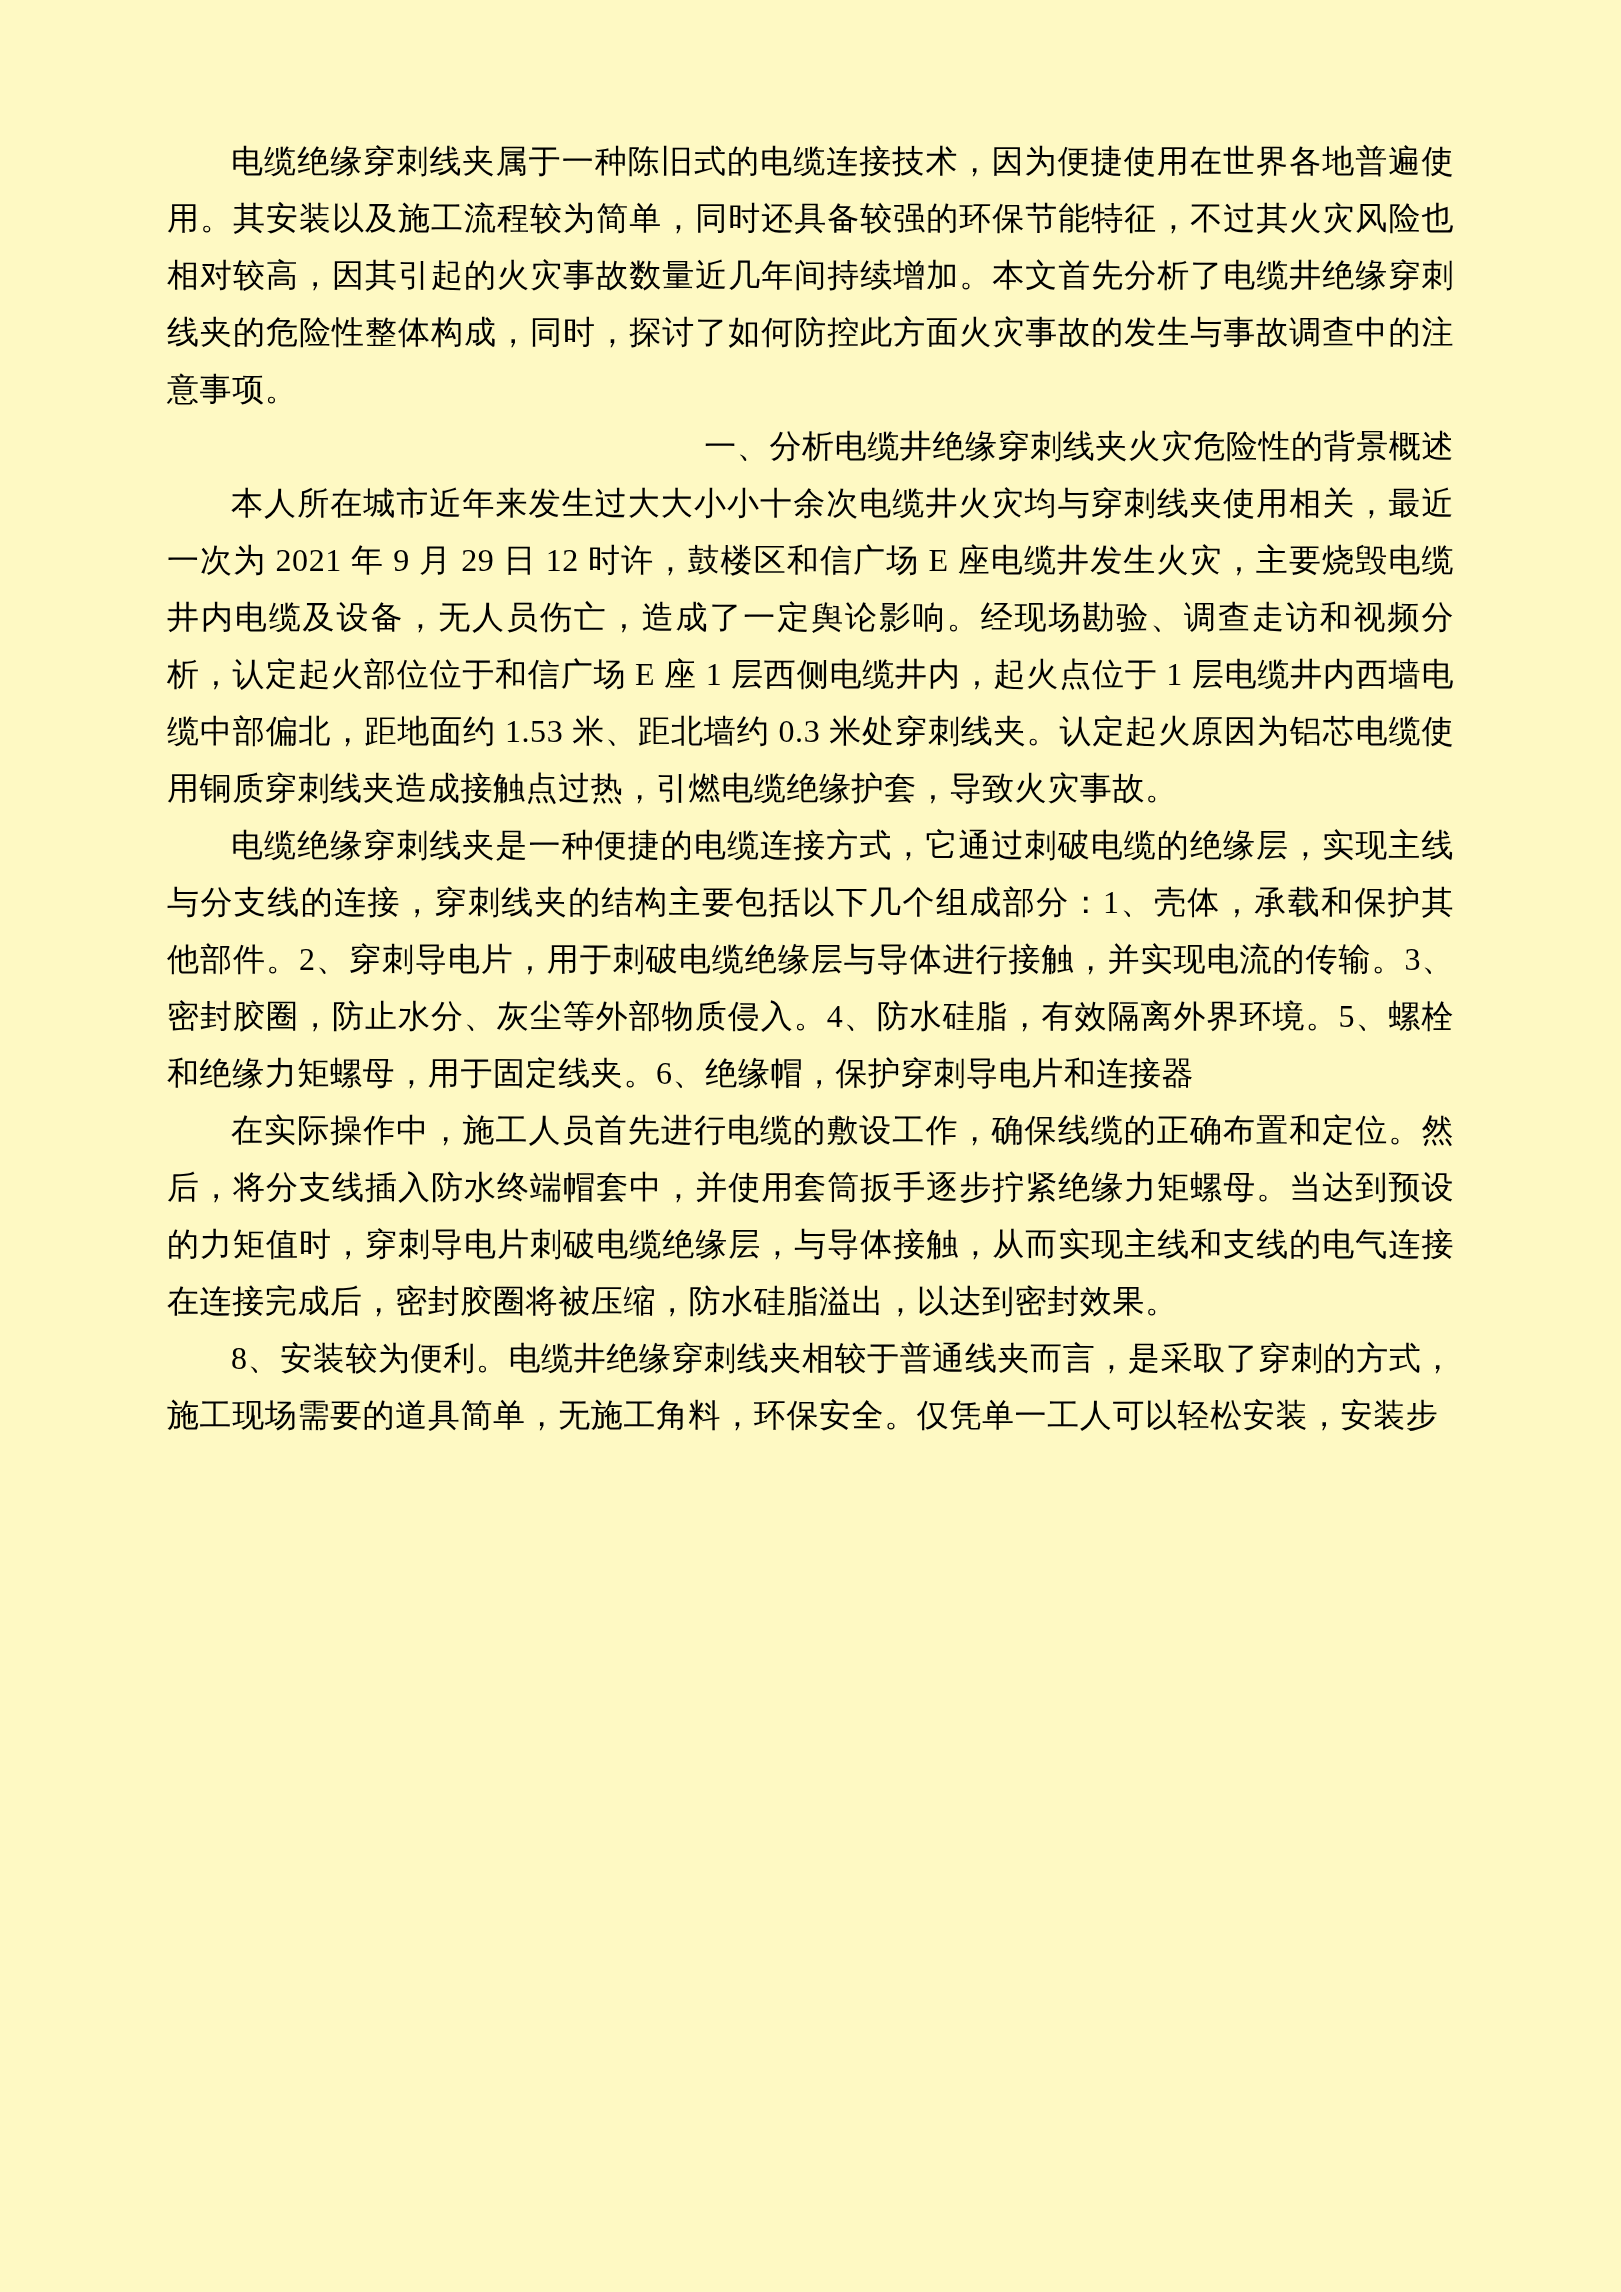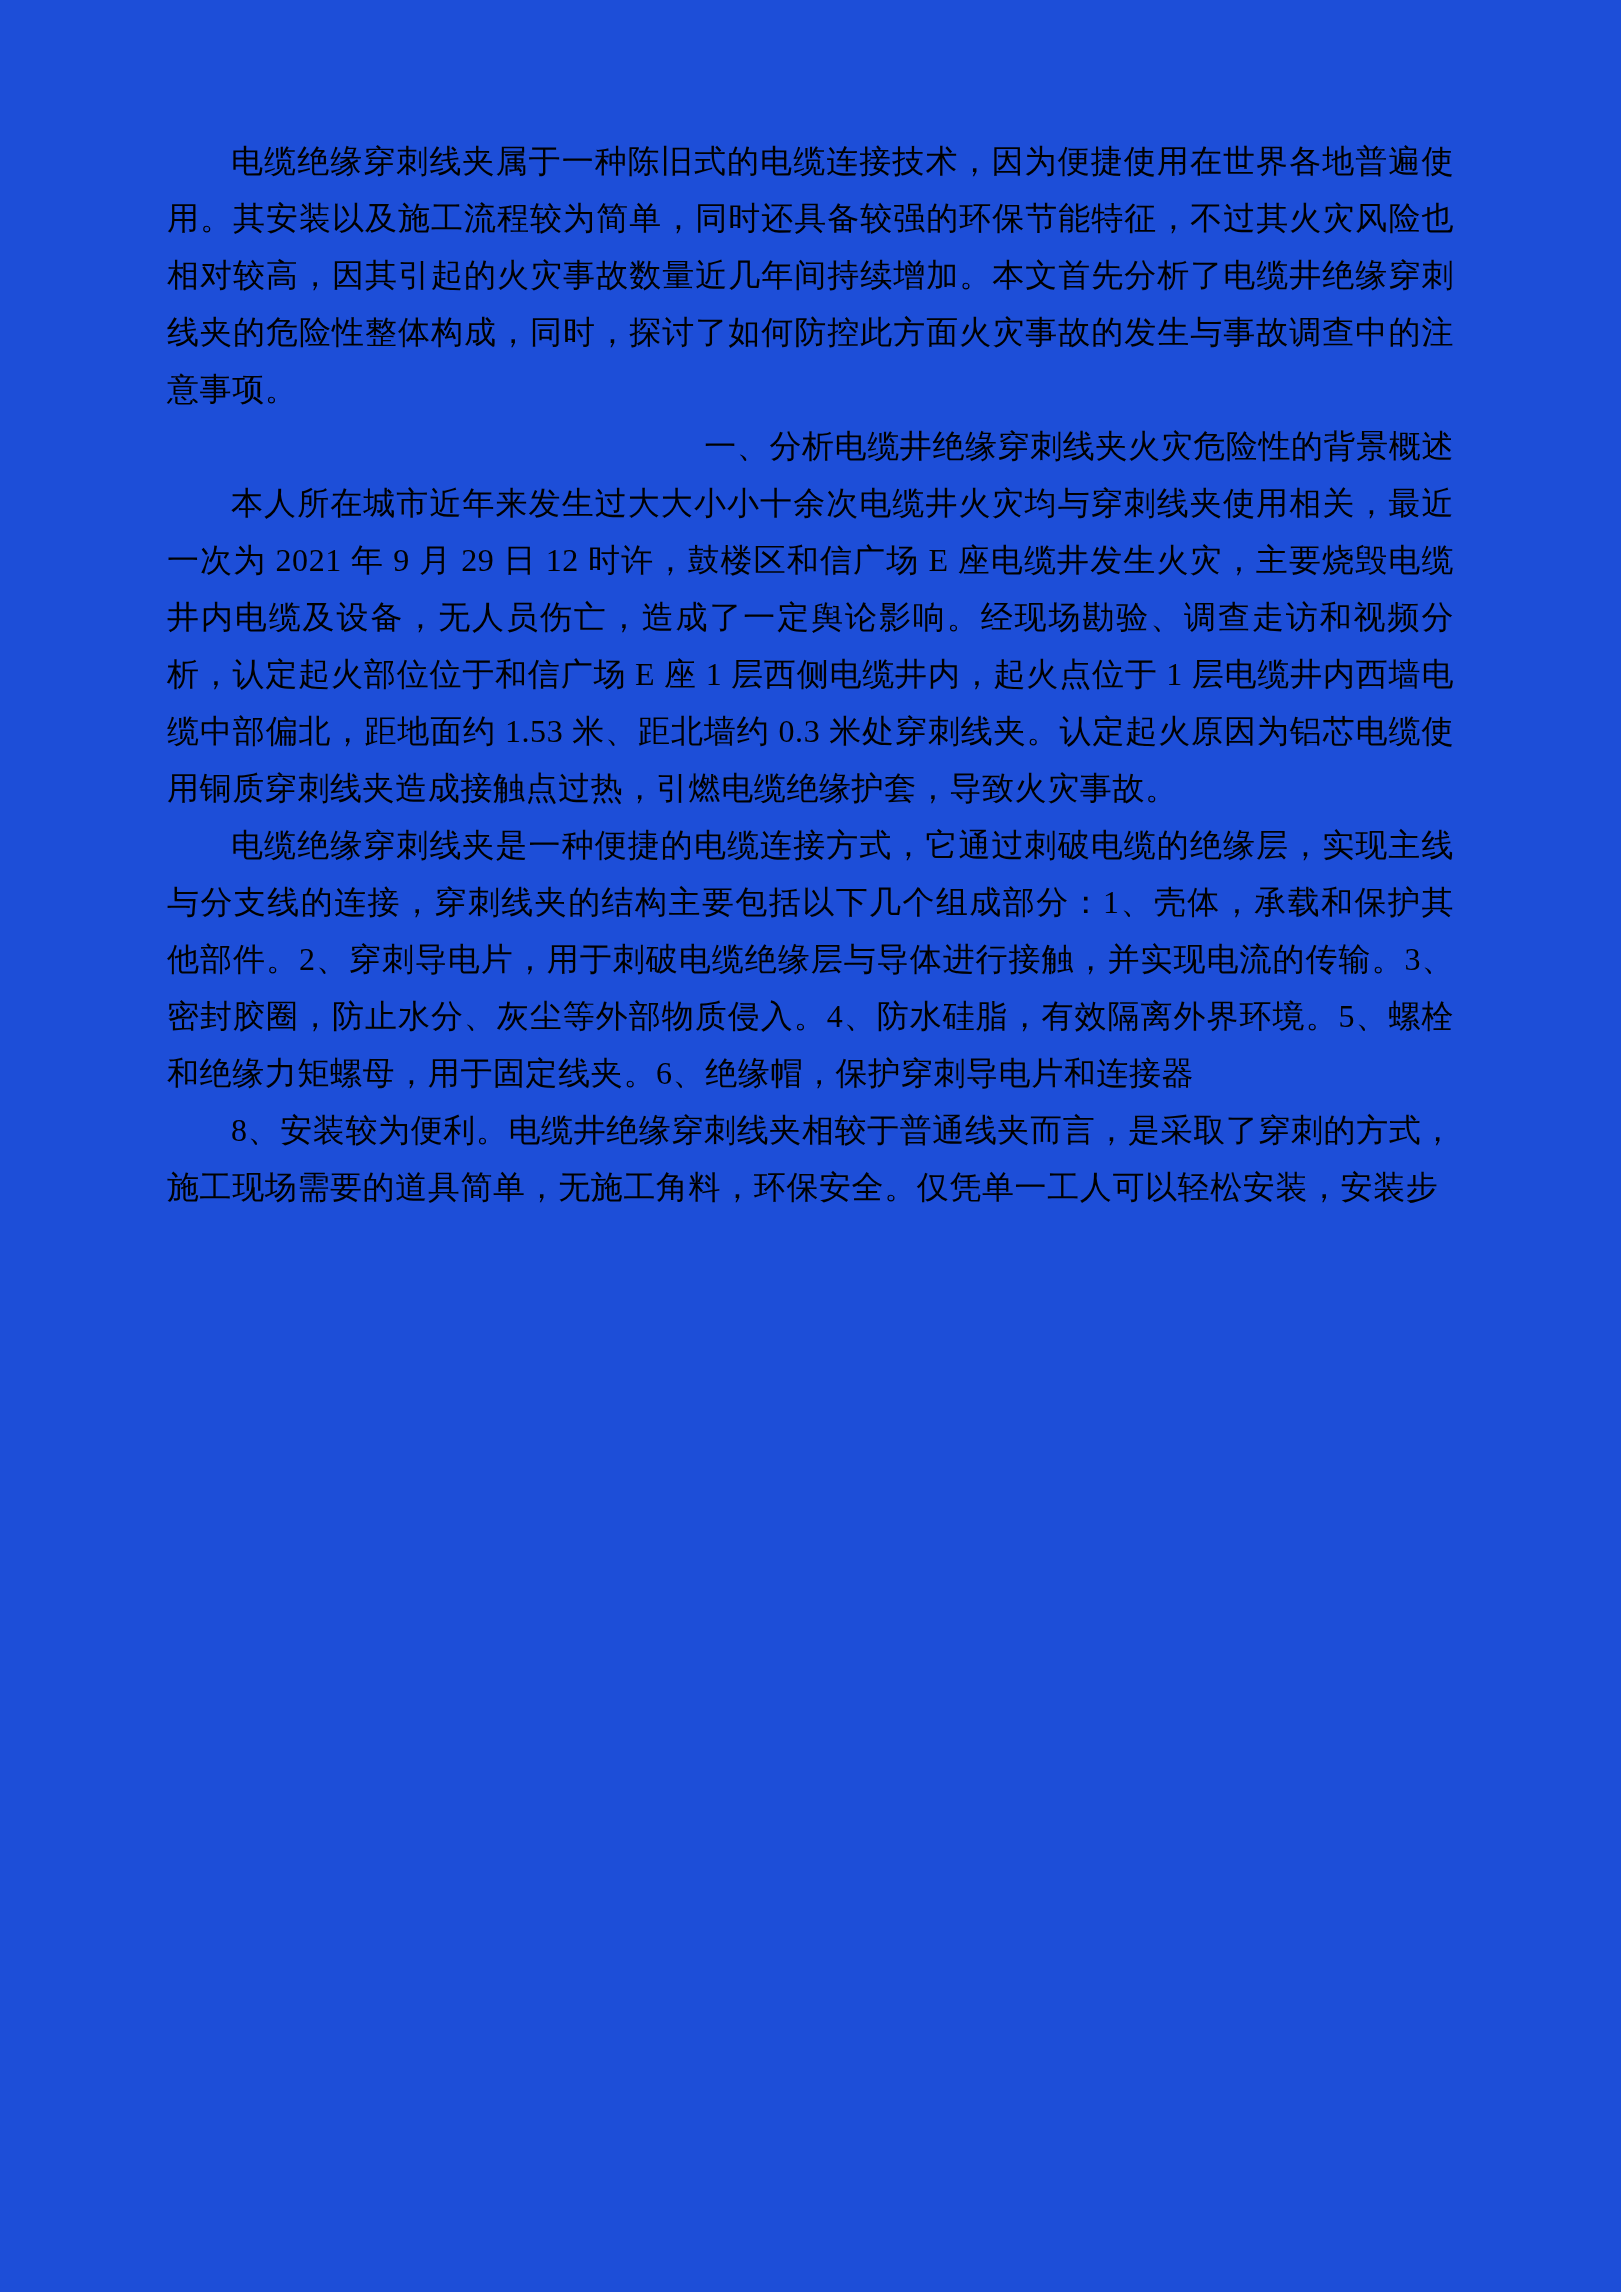--- a/index.html
+++ b/index.html
@@ -4,21 +4,21 @@
 <style>
   html, body {
     margin: 0;
     padding: 0;
     background: #ffffff;
   }
   .page {
     position: relative;
     width: 1621px;
     height: 2293px;
-    background: #1d4ed8;
+    background: #fef9c3;
     box-sizing: border-box;
     padding: 133px 167px 0 167px;
     overflow: hidden;
     font-family: "Liberation Serif", "DejaVu Serif", serif;
     color: #000000;
   }
   .doc-block {
     margin: 0;
     font-size: 32px;
     line-height: 57px;
@@ -32,15 +32,16 @@
   }
 </style>
 </head>
 <body>
 
 <div class="page">
   <p class="doc-block">电缆绝缘穿刺线夹属于一种陈旧式的电缆连接技术，因为便捷使用在世界各地普遍使用。其安装以及施工流程较为简单，同时还具备较强的环保节能特征，不过其火灾风险也相对较高，因其引起的火灾事故数量近几年间持续增加。本文首先分析了电缆井绝缘穿刺线夹的危险性整体构成，同时，探讨了如何防控此方面火灾事故的发生与事故调查中的注意事项。</p>
   <p class="doc-block doc-heading">一、分析电缆井绝缘穿刺线夹火灾危险性的背景概述</p>
   <p class="doc-block">本人所在城市近年来发生过大大小小十余次电缆井火灾均与穿刺线夹使用相关，最近一次为 2021 年 9 月 29 日 12 时许，鼓楼区和信广场 E 座电缆井发生火灾，主要烧毁电缆井内电缆及设备，无人员伤亡，造成了一定舆论影响。经现场勘验、调查走访和视频分析，认定起火部位位于和信广场 E 座 1 层西侧电缆井内，起火点位于 1 层电缆井内西墙电缆中部偏北，距地面约 1.53 米、距北墙约 0.3 米处穿刺线夹。认定起火原因为铝芯电缆使用铜质穿刺线夹造成接触点过热，引燃电缆绝缘护套，导致火灾事故。</p>
   <p class="doc-block">电缆绝缘穿刺线夹是一种便捷的电缆连接方式，它通过刺破电缆的绝缘层，实现主线与分支线的连接，穿刺线夹的结构主要包括以下几个组成部分：1、壳体，承载和保护其他部件。2、穿刺导电片，用于刺破电缆绝缘层与导体进行接触，并实现电流的传输。3、密封胶圈，防止水分、灰尘等外部物质侵入。4、防水硅脂，有效隔离外界环境。5、螺栓和绝缘力矩螺母，用于固定线夹。6、绝缘帽，保护穿刺导电片和连接器</p>
+  <p class="doc-block">在实际操作中，施工人员首先进行电缆的敷设工作，确保线缆的正确布置和定位。然后，将分支线插入防水终端帽套中，并使用套筒扳手逐步拧紧绝缘力矩螺母。当达到预设的力矩值时，穿刺导电片刺破电缆绝缘层，与导体接触，从而实现主线和支线的电气连接在连接完成后，密封胶圈将被压缩，防水硅脂溢出，以达到密封效果。</p>
   <p class="doc-block">8、安装较为便利。电缆井绝缘穿刺线夹相较于普通线夹而言，是采取了穿刺的方式，施工现场需要的道具简单，无施工角料，环保安全。仅凭单一工人可以轻松安装，安装步</p>
 </div>
 
 
 </body></html>

